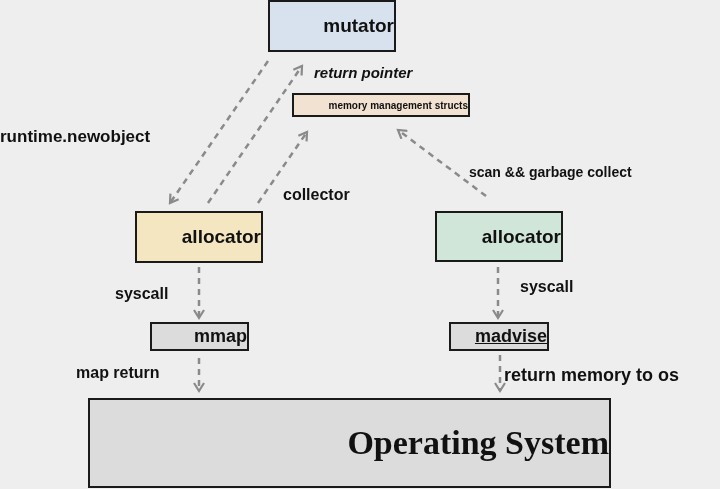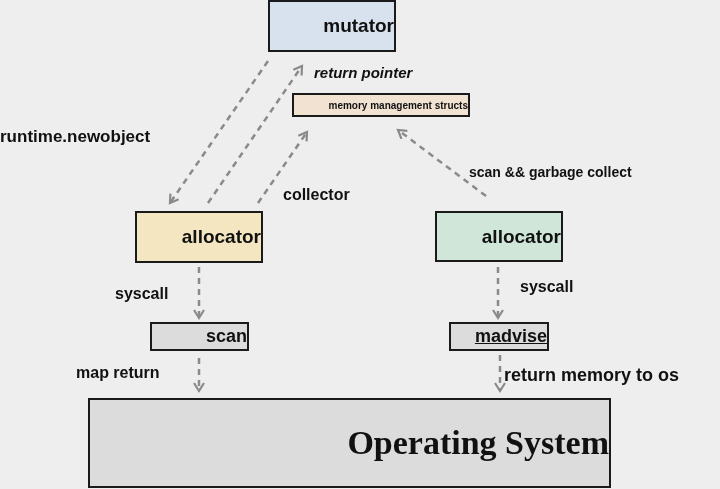--- a/index.html
+++ b/index.html
@@ -41,21 +41,21 @@
 
 <div class="box" style="left:135px;top:211px;width:128px;height:52px;background:#f4e6c0;font-size:19px;">
   <span>allocator</span>
 </div>
 
 <div class="box" style="left:435px;top:211px;width:128px;height:51px;background:#cfe6d8;font-size:19px;">
   <span>allocator</span>
 </div>
 
 <div class="box" style="left:150px;top:322px;width:99px;height:29px;background:#dcdcdc;font-size:18px;">
-  <span>scan</span>
+  <span>mmap</span>
 </div>
 
 <div class="box" style="left:449px;top:322px;width:100px;height:29px;background:#dcdcdc;font-size:18px;text-decoration:underline;">
   <span>madvise</span>
 </div>
 
 <div class="box" style="left:88px;top:398px;width:523px;height:90px;background:#dcdcdc;font-size:34px;font-family:Liberation Serif, serif;">
   <span>Operating System</span>
 </div>
 

